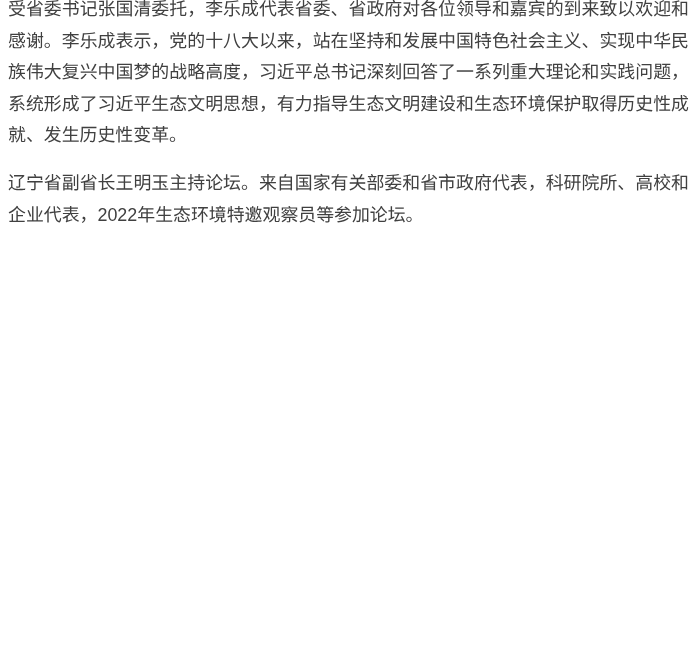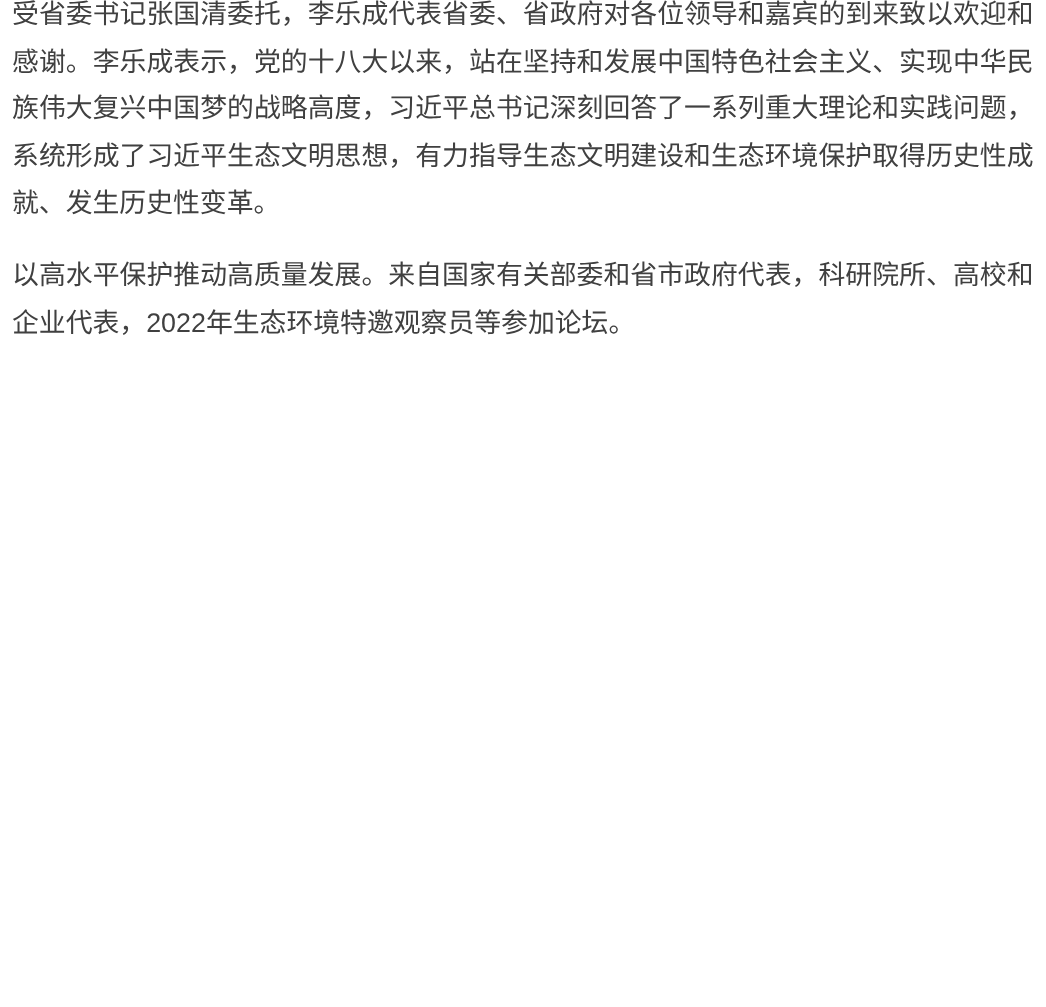--- a/index.html
+++ b/index.html
@@ -28,14 +28,14 @@
     overflow-wrap: break-word;
     font-weight: 400;
     letter-spacing: 0;
   }
 </style>
 </head>
 <body>
 
 <div class="article">
   <p>受省委书记张国清委托，李乐成代表省委、省政府对各位领导和嘉宾的到来致以欢迎和感谢。李乐成表示，党的十八大以来，站在坚持和发展中国特色社会主义、实现中华民族伟大复兴中国梦的战略高度，习近平总书记深刻回答了一系列重大理论和实践问题，系统形成了习近平生态文明思想，有力指导生态文明建设和生态环境保护取得历史性成就、发生历史性变革。</p>
-  <p>以高水平保护推动高质量发展。来自国家有关部委和省市政府代表，科研院所、高校和企业代表，2022年生态环境特邀观察员等参加论坛。</p>
+  <p>辽宁省副省长王明玉主持论坛。来自国家有关部委和省市政府代表，科研院所、高校和企业代表，2022年生态环境特邀观察员等参加论坛。</p>
 </div>
 
 </body></html>

